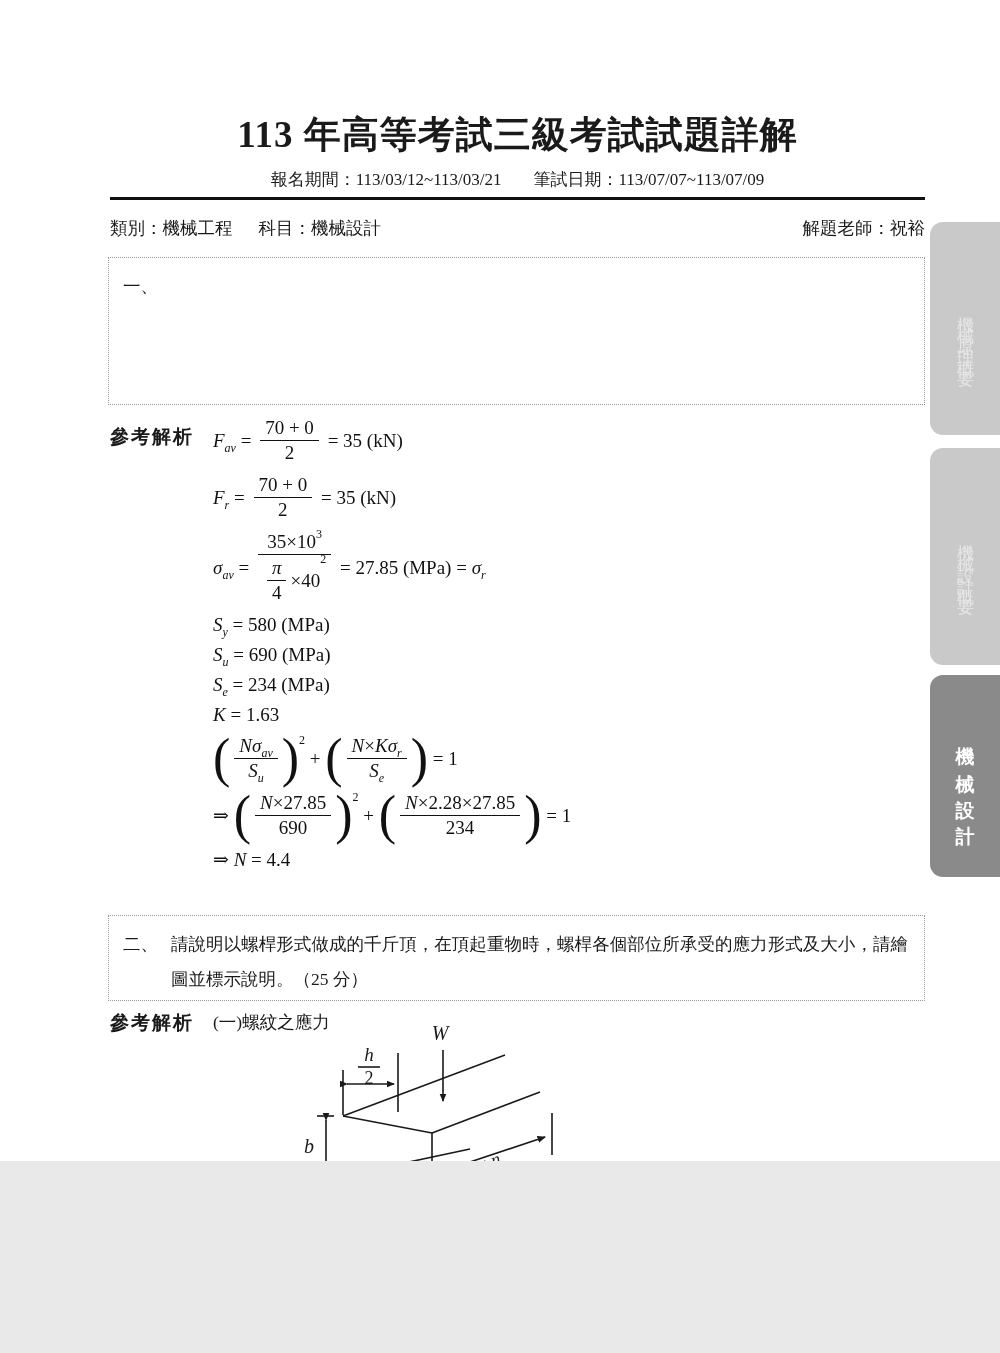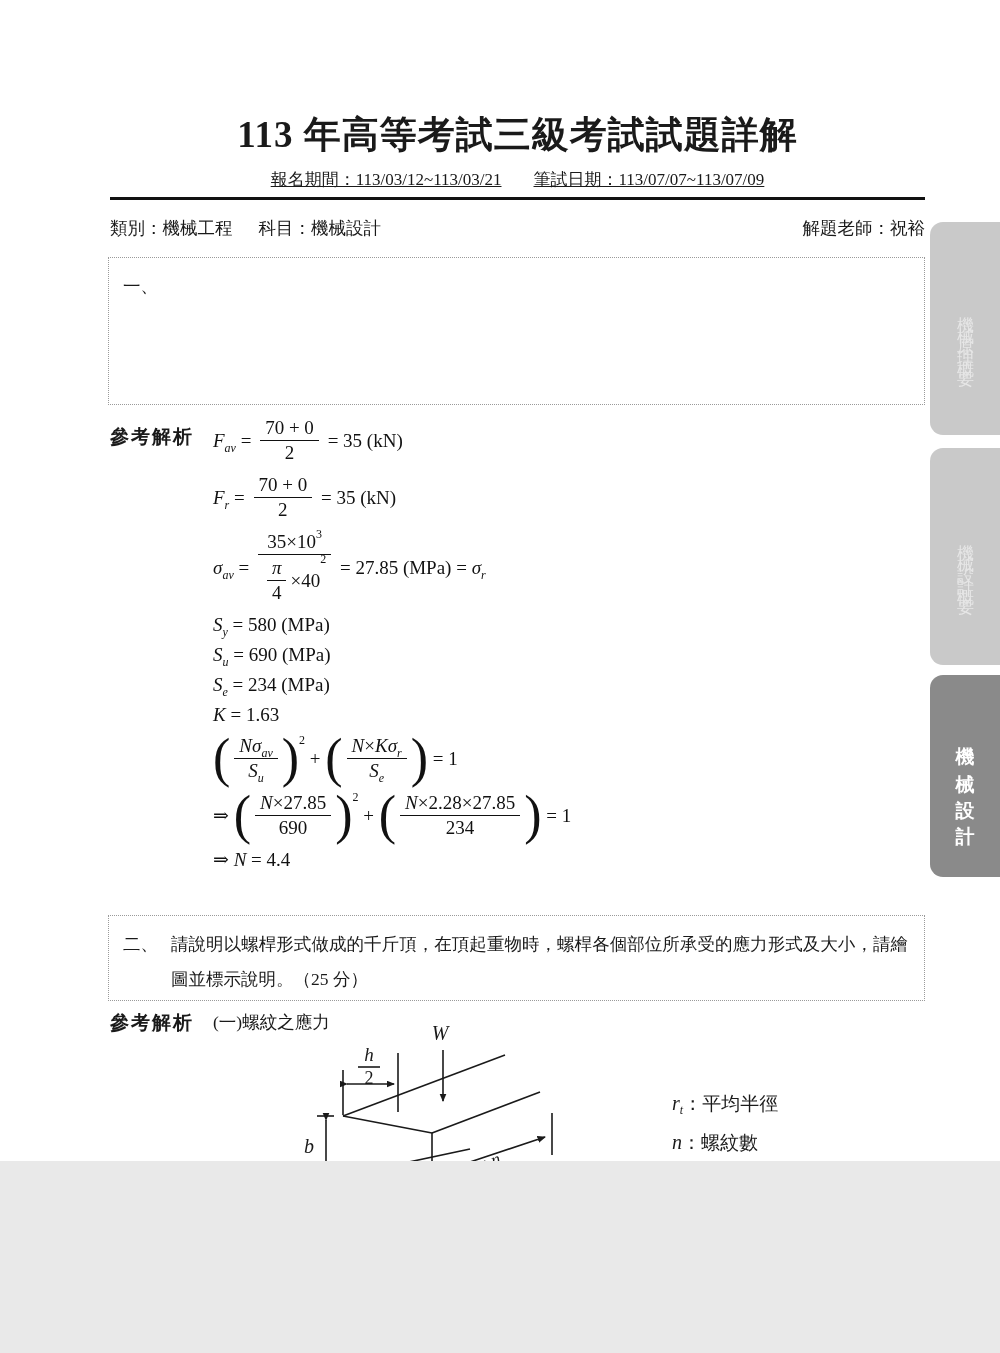--- a/index.html
+++ b/index.html
@@ -3,21 +3,21 @@
 <meta charset="utf-8">
 <style>
   html,body{margin:0;padding:0;background:#e9e9e9;}
   .page{position:relative;width:1000px;height:1161px;background:#ffffff;margin:0 auto;
         font-family:"Liberation Serif","DejaVu Serif",serif;color:#1a1a1a;overflow:hidden;}
 
   
   .title{position:absolute;top:110px;left:110px;width:815px;text-align:center;
          font-size:37px;font-weight:900;letter-spacing:1px;white-space:nowrap;}
   .subtitle{position:absolute;top:168px;left:110px;width:815px;display:flex;
-            justify-content:center;gap:32px;font-size:17px;text-decoration:underline;}
+            justify-content:center;gap:32px;font-size:17px;}
   .rule{position:absolute;top:197px;left:110px;width:815px;height:3px;background:#111;}
   .meta{position:absolute;top:216px;left:110px;width:815px;display:flex;font-size:17.5px;}
   .meta .subject{margin-left:26px;}
   .meta .solver{margin-left:auto;text-align:center;}
 
   
   .qbox{position:absolute;left:108px;width:817px;box-sizing:border-box;
         border:1.5px dotted #9a9a9a;padding:11px 16px 13px 14px;display:flex;
         font-size:17.5px;line-height:35px;background:#fff;}
   .qbox .qnum{flex:0 0 48px;}
@@ -289,28 +289,20 @@
     <text x="89" y="64" font-size="18" text-anchor="middle">2</text>
     <text class="svg-italic" x="29" y="133" font-size="20" text-anchor="middle">b</text>
     <text class="svg-italic" x="104" y="194" font-size="20" text-anchor="middle">h</text>
     <g transform="translate(203,150) rotate(-19)">
       <text class="svg-italic" font-size="18" text-anchor="middle">
         <tspan>2πr</tspan><tspan dy="4" font-size="13">t</tspan><tspan dy="-4" dx="2">n</tspan>
       </text>
     </g>
   </svg>
 
-  <div class="legend">
-    <div class="legend-row">
-      <span class="sym">r</span><sub>t</sub><span>：平均半徑</span>
-    </div>
-    <div class="legend-row">
-      <span class="sym">n</span><sub></sub><span>：螺紋數</span>
-    </div>
-  </div>
 
   <div class="footer">
     <span class="year">113</span><span class="fsubject">機械設計</span><span class="pagenum">115</span>
   </div>
 
   <div class="tab tab1 tab-inactive">機械原理概要</div>
   <div class="tab tab2 tab-inactive">機械設計概要</div>
   <div class="tab tab3 tab-active">機械設計</div>
 
 </div>

